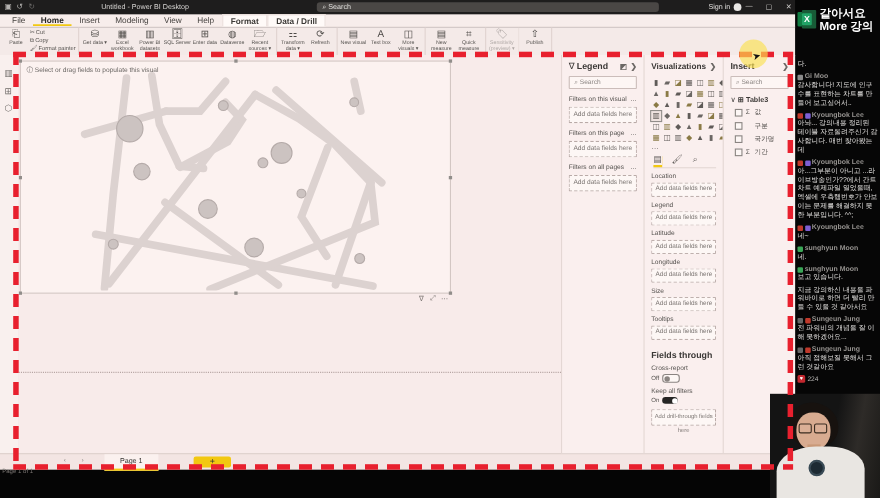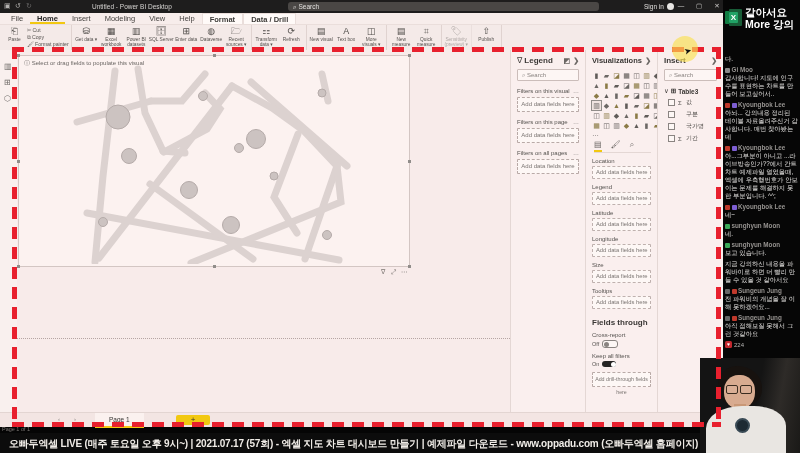--- a/index.html
+++ b/index.html
@@ -539,23 +539,20 @@
   <div class="abs" id="webcam">
     <div id="wc-hair"></div>
     <div id="wc-face"></div>
     <div id="wc-neck"></div>
     <div id="wc-shirt"></div>
     <div id="wc-pend"></div>
     <div id="wc-g1"></div>
     <div id="wc-g2"></div>
   </div>
 
-  <div class="abs" id="ticker">
-    <div id="tickertxt">오빠두엑셀 LIVE (매주 토요일 오후 9시~) | 2021.07.17 (57회) - 엑셀 지도 차트 대시보드 만들기 | 예제파일 다운로드 - www.oppadu.com (오빠두엑셀 홈페이지)</div>
-  </div>
 
   <div class="abs rb" style="left:12px;top:47px;width:709px;height:5px"></div>
   <div class="abs rb" style="left:12px;top:422px;width:709px;height:5px"></div>
   <div class="abs rbv" style="left:12px;top:47px;width:5px;height:380px"></div>
   <div class="abs rbv" style="left:716px;top:47px;width:5px;height:380px"></div>
 
   <div class="abs" id="cursorhl"></div>
   <div class="abs" id="cursor">➤</div>
 </div>
 

